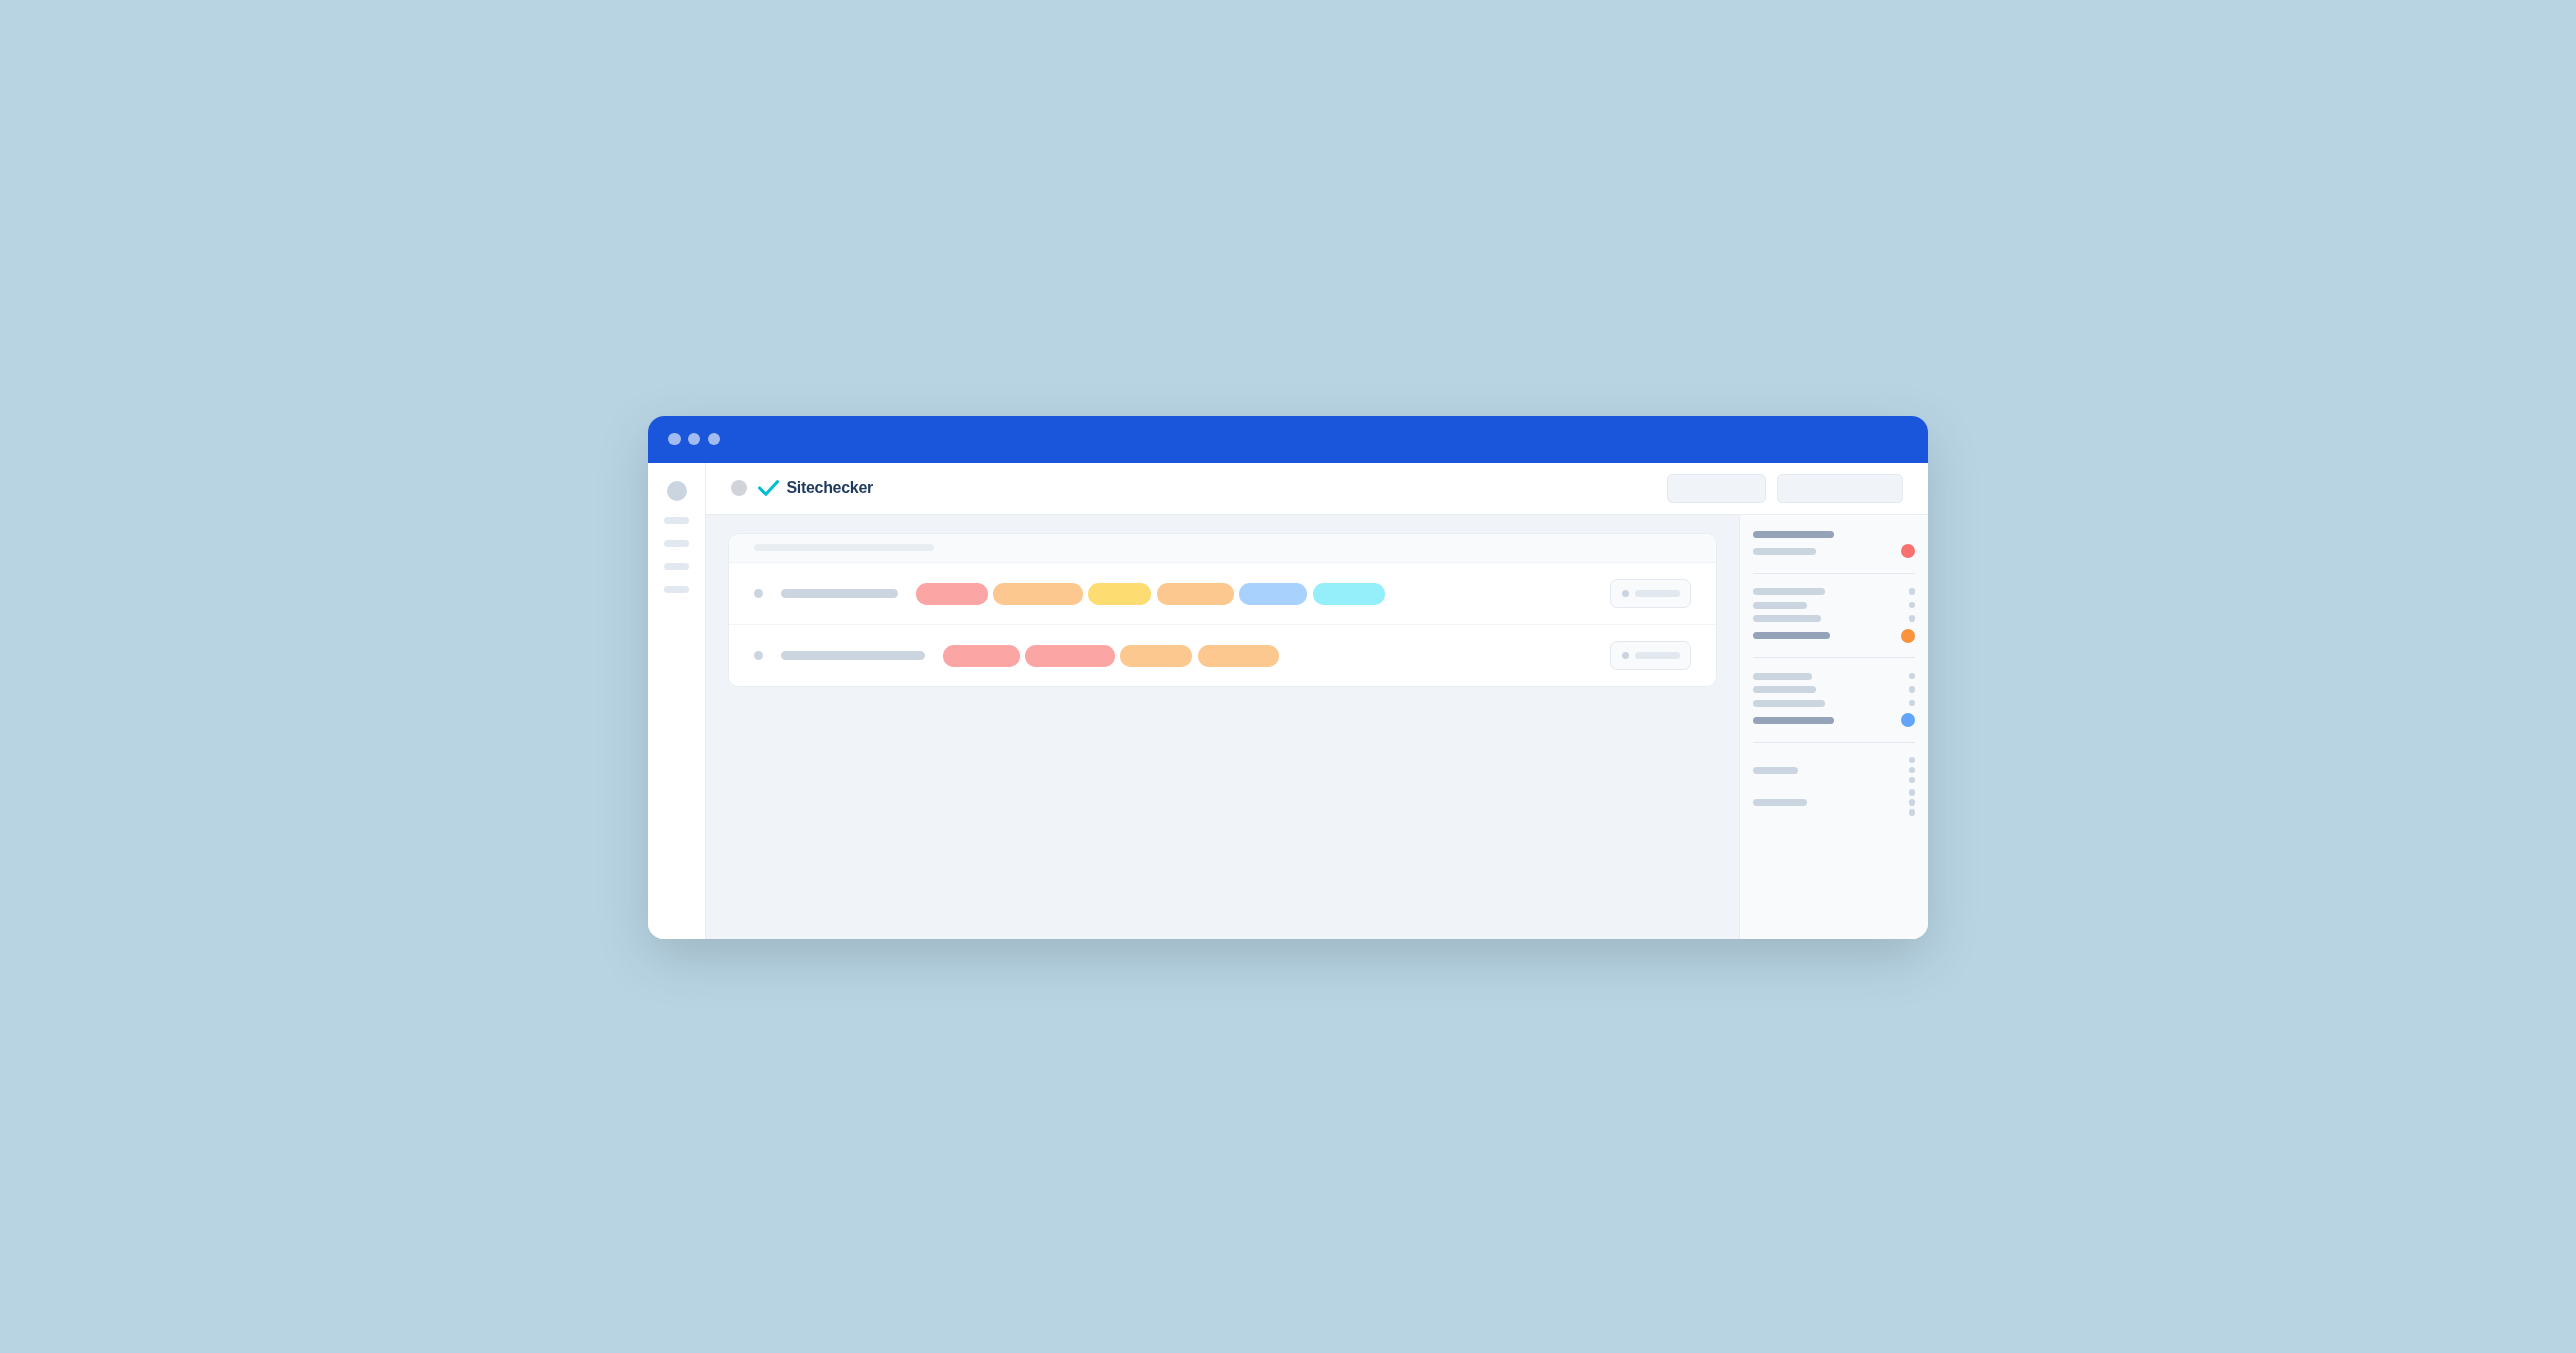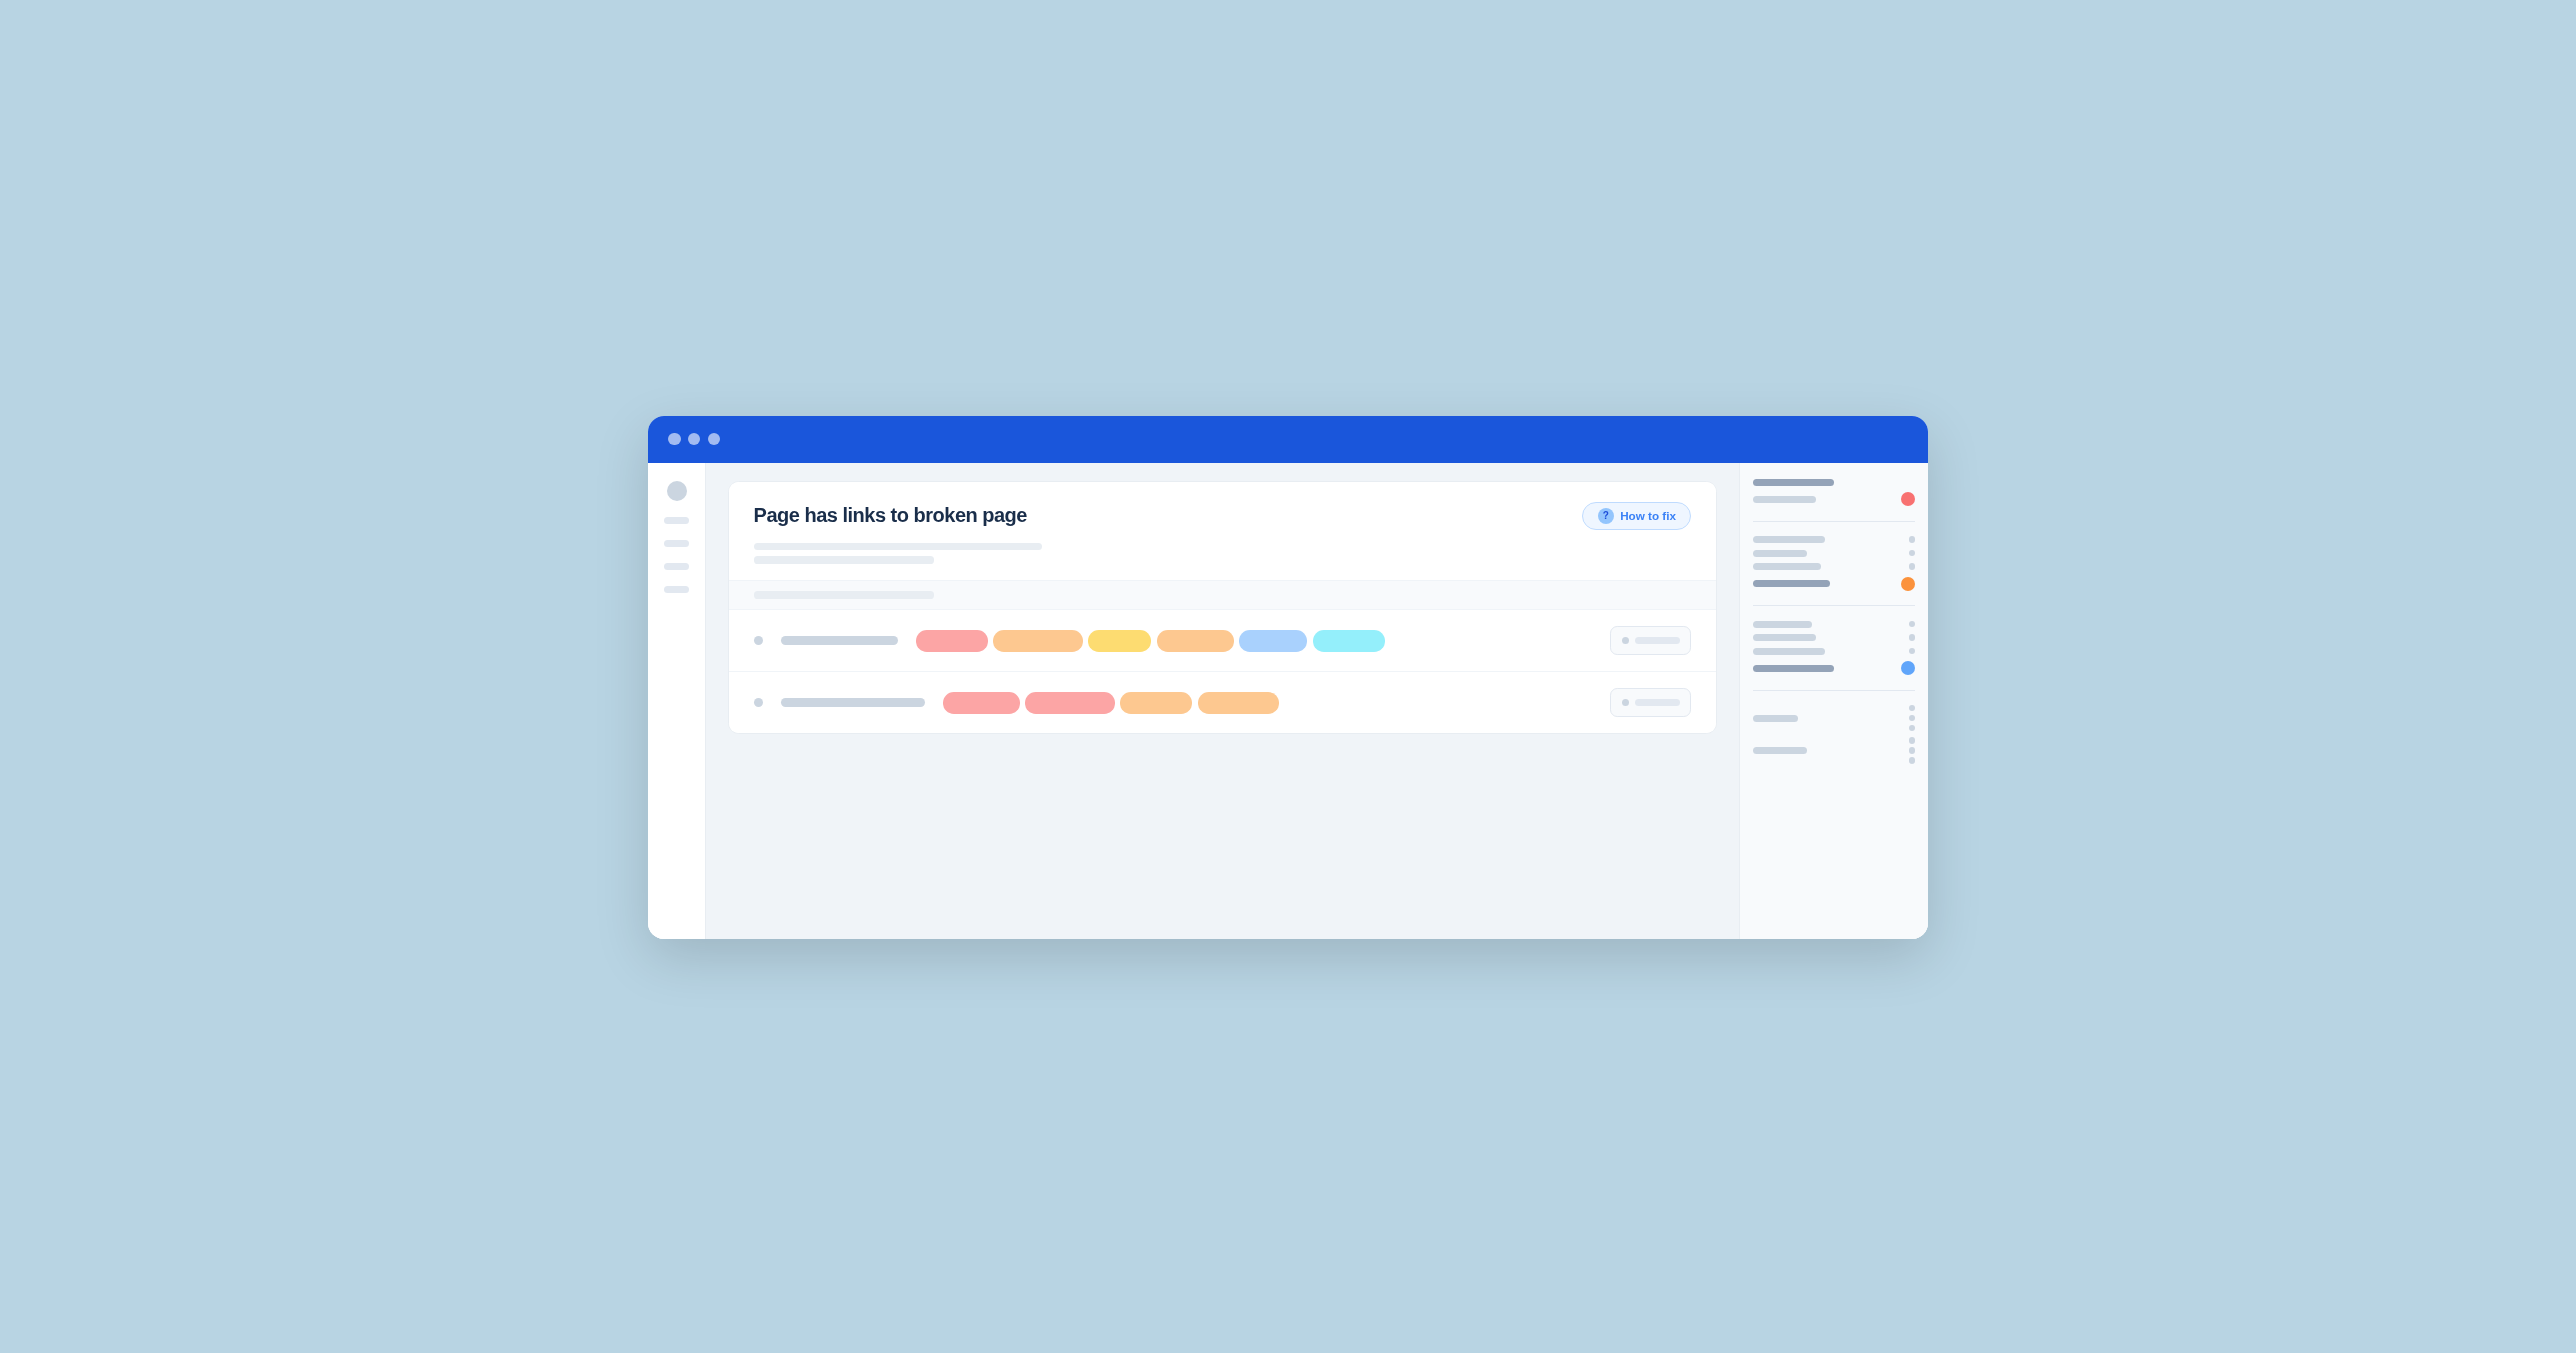--- a/index.html
+++ b/index.html
@@ -416,41 +416,41 @@
     <div class="sidebar-left">
       <div class="sidebar-circle first"></div>
       <div class="sidebar-bar"></div>
       <div class="sidebar-bar"></div>
       <div class="sidebar-bar"></div>
       <div class="sidebar-bar"></div>
     </div>
 
     <div class="main-area">
 
+      <div class="top-nav">
+        <div class="logo-area">
+          <div class="logo-circle"></div>
+          <div class="logo-check">
+            <svg class="check-icon" viewBox="0 0 28 22" fill="none">
+              <path d="M4 11 L11 18 L24 4" stroke="#00bcd4" stroke-width="3.5" stroke-linecap="round" stroke-linejoin="round"></path>
+            </svg>
+            <span class="logo-text">Sitechecker</span>
+          </div>
+        </div>
+        <div class="nav-buttons">
+          <div class="nav-btn primary"></div>
+          <div class="nav-btn secondary"></div>
+        </div>
+      </div>
 
       <div class="content-body">
 
         <div class="panel-area">
           <div class="panel-card">
 
-            <div class="panel-header">
-              <div class="panel-title-row">
-                <span class="panel-title">Page has links to broken page</span>
-                <button class="how-to-fix-btn">
-                  <div class="how-to-fix-icon">
-                    <span>?</span>
-                  </div>
-                  <span class="how-to-fix-text">How to fix</span>
-                </button>
-              </div>
-              <div class="panel-desc-lines">
-                <div class="desc-line long"></div>
-                <div class="desc-line short"></div>
-              </div>
-            </div>
 
             <div class="table-row" style="background:#f8fafc; padding: 10.8px 25px;">
               <div style="height:7.2px; width:180px; border-radius:3.6px; background:#e8edf2;"></div>
             </div>
 
             <div class="table-row">
               <div class="row-indicator"></div>
               <div class="row-label-bar medium"></div>
               <div class="row-tags">
                 <div class="tag pink w80"></div>

